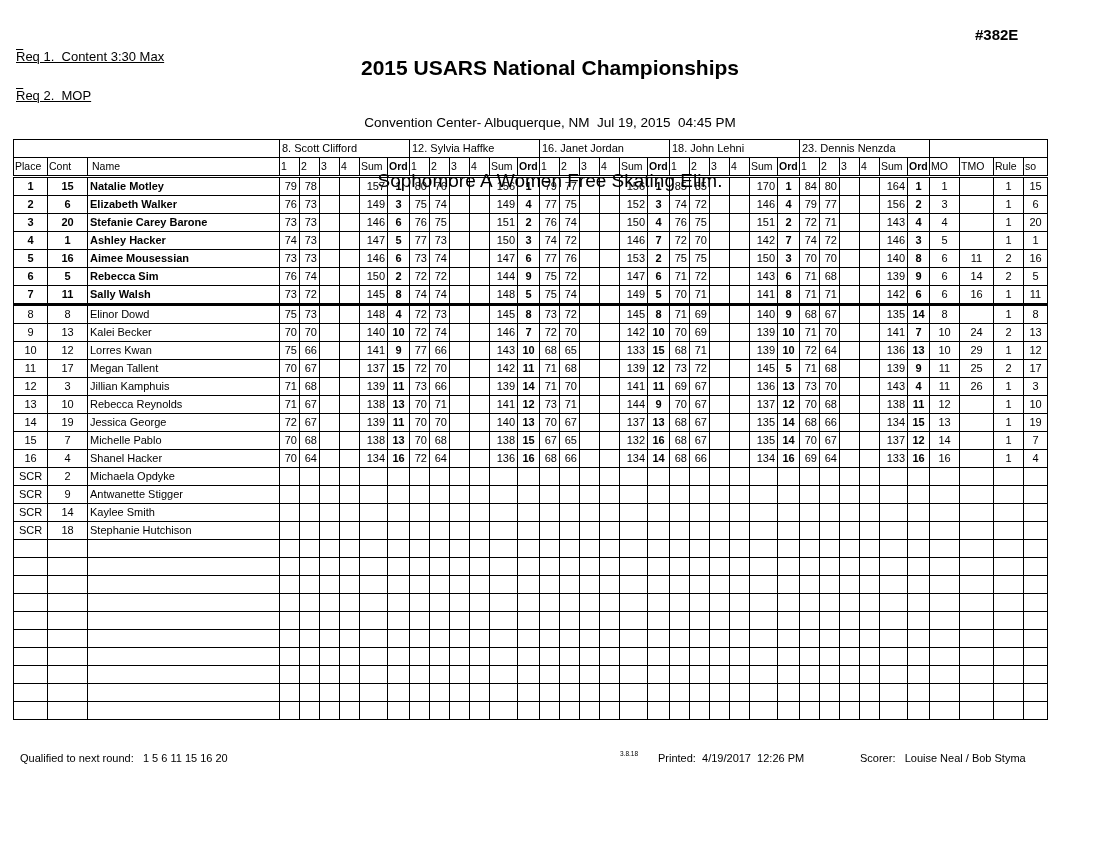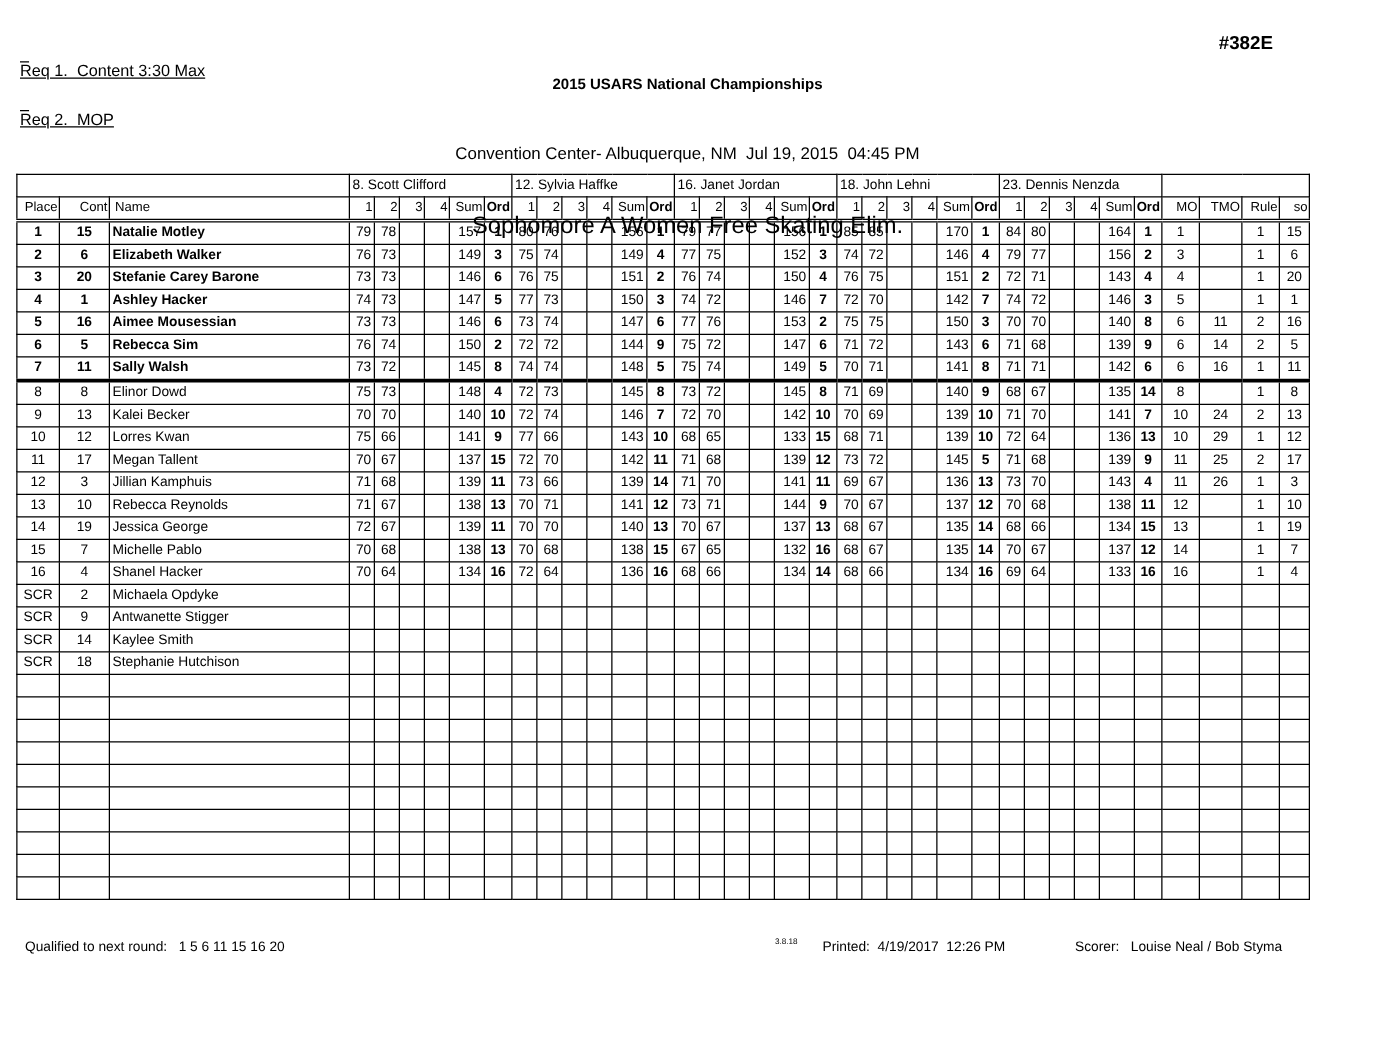--- a/index.html
+++ b/index.html
@@ -4,39 +4,39 @@
 <style>
   * { box-sizing: border-box; }
   html,body { margin:0; padding:0; }
   body {
     width:1100px; height:850px; background:#ffffff; color:#000;
     font-family:"Liberation Sans", sans-serif; position:relative; overflow:hidden;
   }
   .abs { position:absolute; white-space:pre; }
   .req { left:16px; top:24px; font-size:13px; line-height:13px;text-decoration:underline; }
   .hdrcenter { left:0; top:22px; width:1100px; text-align:center; }
-  .title { font-size:12px; font-weight:bold; line-height:19px; }
+  .title { font-size:21px; font-weight:bold; line-height:19px; }
   .venue { font-size:13.5px; line-height:20px; }
   .event { font-size:19px; font-weight:normal; line-height:24px; }
   .report { font-size:15px; line-height:22px; }
   .docnum { left:975px; top:26px; font-size:15px; font-weight:bold; }
 
   table.sum {
     position:absolute; left:13px; top:139px;
     border-collapse:collapse; table-layout:fixed;
     font-size:11px;
   }
   table.sum td {
     border:1px solid #000; height:18px; line-height:17px;
     padding:0 2px; overflow:hidden; white-space:nowrap;
     font-size:11px;
   }
   td.nob { border:none; }
   td.judgehead { font-size:11px; text-align:left; padding-left:4px; }
-  tr.colhead td { border-bottom:3px double #000; font-size:10.5px; text-align:right; padding:0 1px; }
+  tr.colhead td { border-bottom:3px double #000; font-size:10.5px; text-align:left; padding:0 1px; }
   tr.colhead td.namehead { text-align:left; padding-left:4px; }
   td.c { text-align:center; }
   td.r { text-align:right; padding-right:3px; }
   td.name { text-align:left; padding-left:4px; }
   td.ordcol { border-left:3px solid #000; border-right:3px solid #000; font-weight:bold; text-align:center; }
   tr.bold td.id { font-weight:bold; }
   tr.cut td { border-bottom:3px solid #000; }
 
   .footer { top:752px; font-size:11px; }
   .f-qual { left:20px; }

